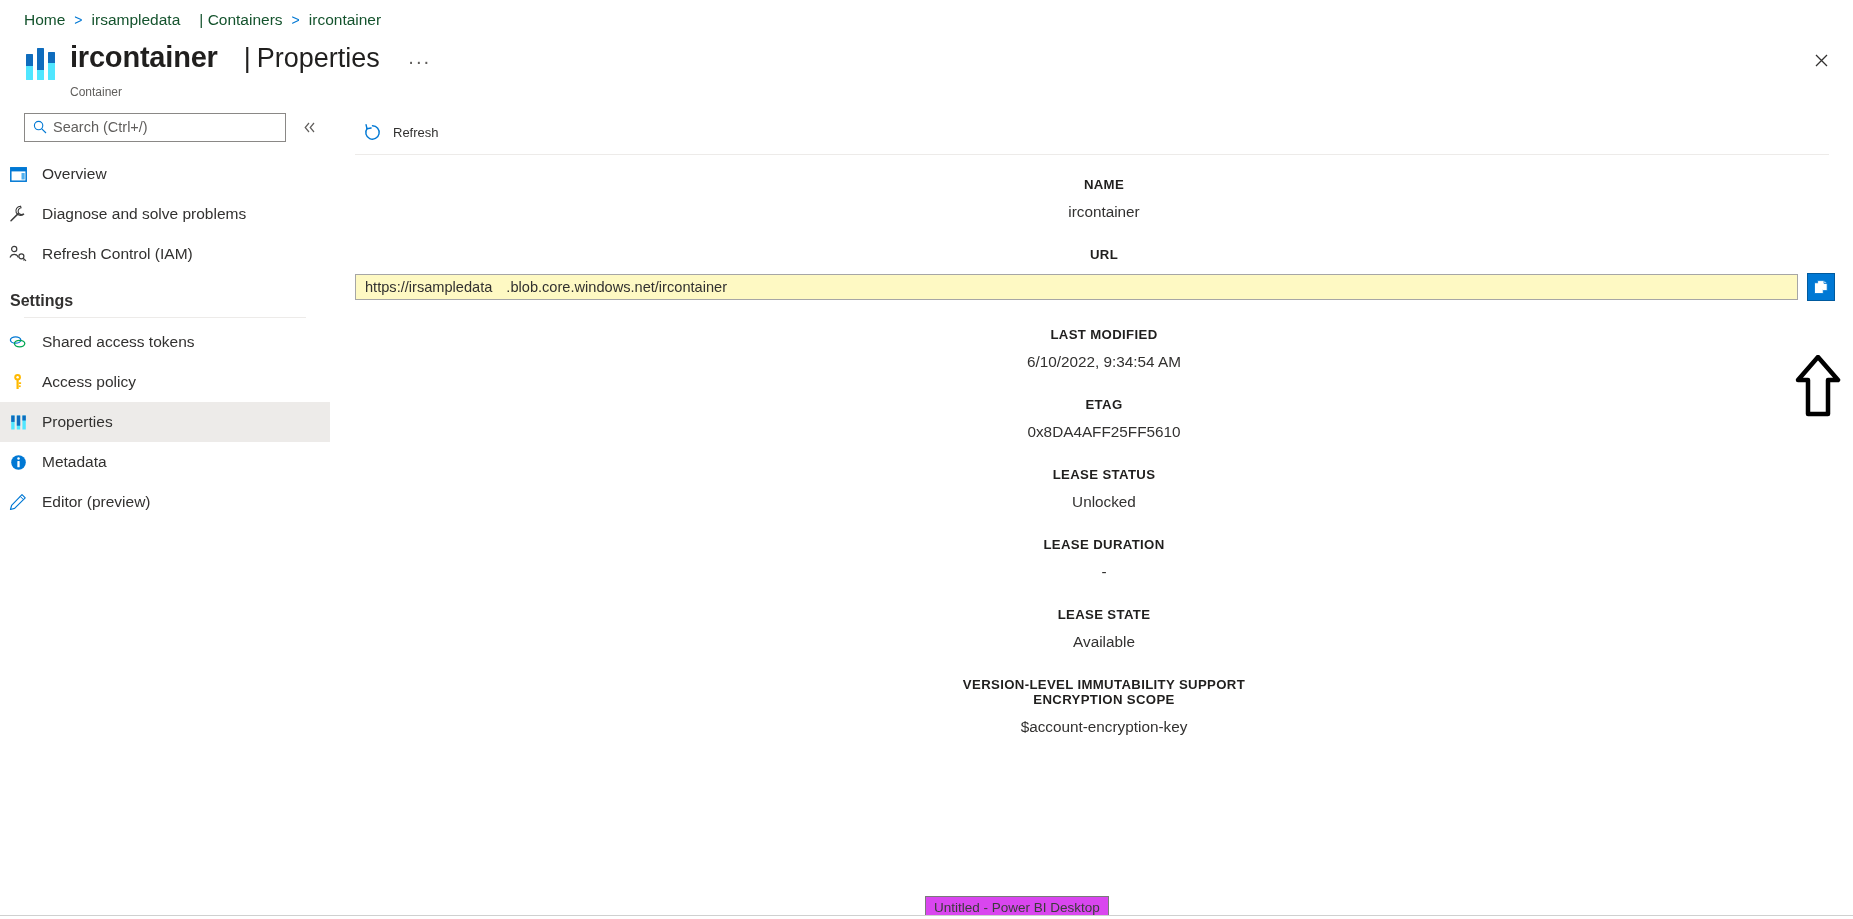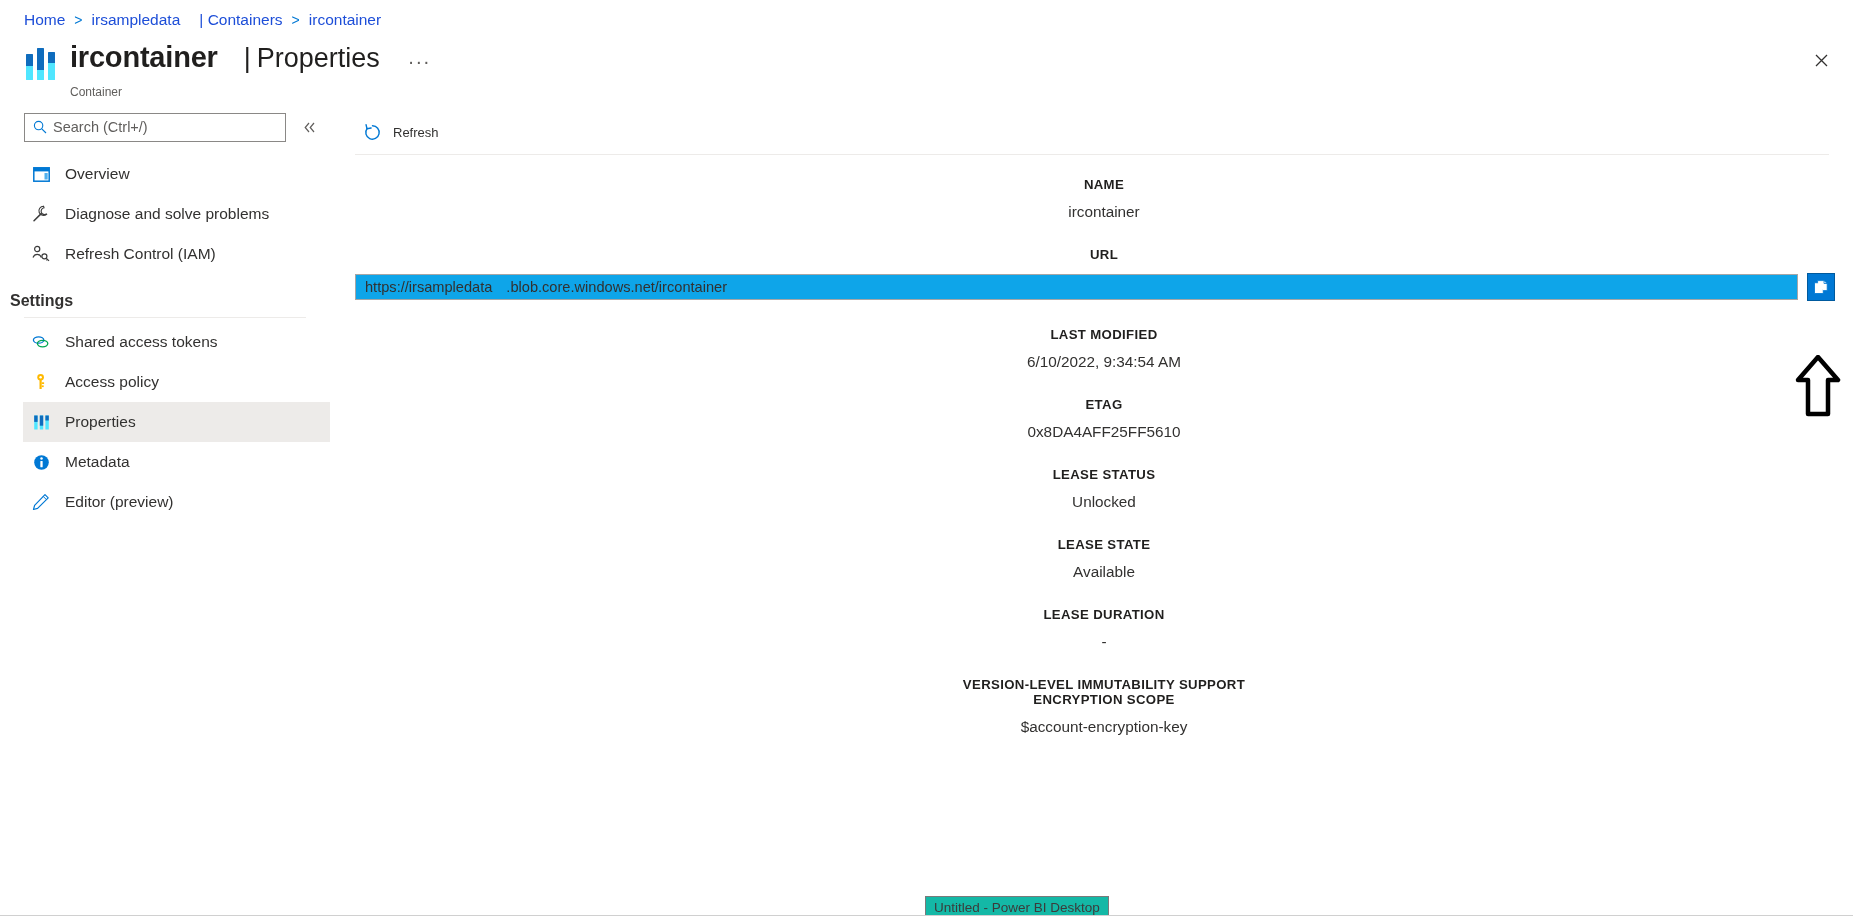--- a/index.html
+++ b/index.html
@@ -21,21 +21,21 @@
   .breadcrumb {
     position: absolute;
     left: 24px;
     top: 10px;
     height: 20px;
     display: flex;
     align-items: center;
     font-size: 15.5px;
   }
   .crumb-link {
-    color: #1d4ed8;
+    color: #14532d;
     cursor: pointer;
     white-space: pre;
   }
   .crumb-sep {
     color: #0078d4;
     margin: 0 9px;
     font-size: 14px;
   }
   .crumb-gap { display: inline-block; width: 19px; }
 
@@ -178,21 +178,20 @@
   .nav-list { margin-top: 10px; }
   .nav-item {
     display: flex;
     align-items: center;
     height: 40px;
     padding-left: 8px;
     cursor: pointer;
     font-size: 15.5px;
     color: #323130;
     box-sizing: border-box;
-    margin-left: 23px;
   }
   .nav-item.selected { background: #edebe9; }
   .nav-icon {
     width: 20px;
     height: 20px;
     margin-right: 14px;
     flex: 0 0 auto;
     display: flex;
     align-items: center;
     justify-content: center;
@@ -263,21 +262,21 @@
     color: #323130;
   }
 
   .url-row {
     display: flex;
     align-items: center;
   }
   .url-field {
     flex: 1 1 auto;
     height: 26px;
-    background: #0ea5e9;
+    background: #fef9c3;
     border: 1px solid #a6a6a6;
     box-sizing: border-box;
     display: flex;
     align-items: center;
     padding-left: 9px;
     font-size: 14.6px;
     color: #323130;
     max-width: 1443px;
     overflow: hidden;
     white-space: nowrap;
@@ -312,21 +311,21 @@
     width: 46px;
     height: 62px;
     pointer-events: none;
   }
 
   
   .taskbar-tooltip {
     position: absolute;
     left: 925px;
     top: 896px;
-    background: #14b8a6;
+    background: #d946ef;
     border: 1px solid #7a7a7a;
     font-size: 13.5px;
     color: #3b3b3b;
     padding: 3px 8px 4px 8px;
     white-space: nowrap;
     line-height: 15px;
   }
   .taskbar-strip {
     position: absolute;
     left: 0;
@@ -538,27 +537,27 @@
       <div class="prop-label">ETAG</div>
       <div class="prop-value">0x8DA4AFF25FF5610</div>
     </div>
 
     <div class="prop-block">
       <div class="prop-label">LEASE STATUS</div>
       <div class="prop-value">Unlocked</div>
     </div>
 
     <div class="prop-block">
+      <div class="prop-label">LEASE DURATION</div>
+      <div class="prop-value">-</div>
+    </div>
+
+    <div class="prop-block">
       <div class="prop-label">LEASE STATE</div>
       <div class="prop-value">Available</div>
-    </div>
-
-    <div class="prop-block">
-      <div class="prop-label">LEASE DURATION</div>
-      <div class="prop-value">-</div>
     </div>
 
     <div class="prop-block cut">
       <div class="prop-label cut">VERSION-LEVEL IMMUTABILITY SUPPORT</div>
     </div>
 
     <div class="prop-block">
       <div class="prop-label">ENCRYPTION SCOPE</div>
       <div class="prop-value">$account-encryption-key</div>
     </div>

